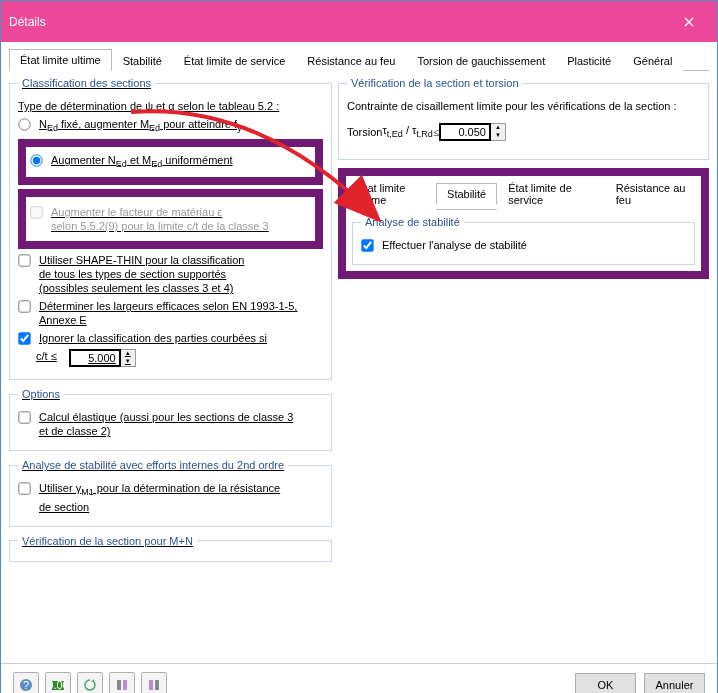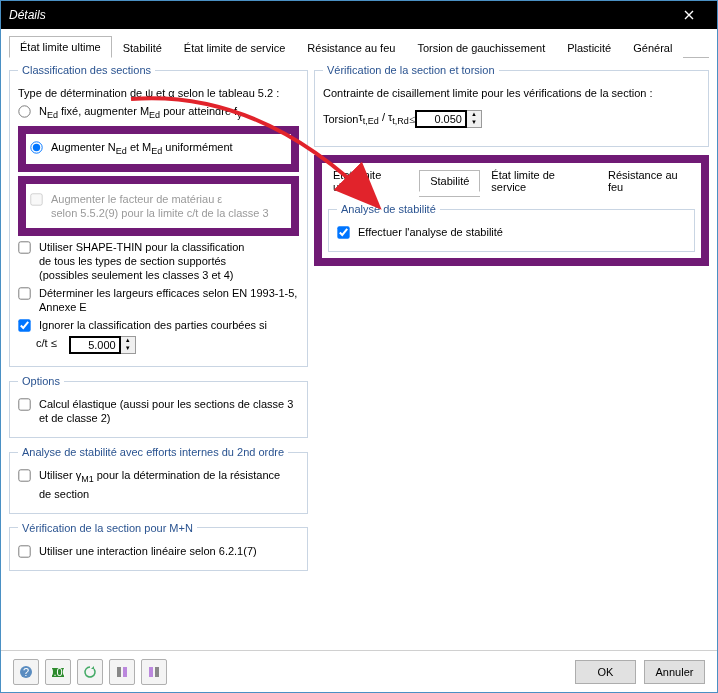--- a/index.html
+++ b/index.html
@@ -1,27 +1,27 @@
 <!DOCTYPE html>
 <html><head>
 <meta charset="utf-8">
 <style>
   * { box-sizing: border-box; font-family: "Segoe UI", Tahoma, sans-serif; font-size: 11px; }
   body { margin:0; background:#fff; }
   .window { width:718px; height:693px; border:1px solid #4a90c4; background:#fff; position:relative; }
-  .titlebar { height:28px; background:#000000; color:#fff; display:flex; align-items:center; padding:0 8px; justify-content:space-between;font-style:italic; }
+  .titlebar { height:41px; background:#ec4899; color:#fff; display:flex; align-items:center; padding:0 8px; justify-content:space-between; }
   .titlebar .title { font-size:12px; }
   .close-x { width:40px; height:28px; display:flex; align-items:center; justify-content:center; color:#fff; }
   .close-x svg { width:10px; height:10px; }
   .content { padding:6px 8px 50px 8px; position:relative; height:calc(100% - 28px); }
   .tabs, .tabs2 { display:flex; border-bottom:1px solid #b9b9b9;align-items:center; }
   .tab { padding:4px 10px; border:1px solid transparent; border-bottom:none; background:#fff; cursor:default; position:relative; top:1px; }
   .tab.active { border:1px solid #b9b9b9; border-bottom:1px solid #fff; }
   .main-split { display:flex; gap:6px; margin-top:6px; }
-  .left { width:299px; }
+  .left { width:323px;text-decoration:underline; }
   .right { flex:1; }
   fieldset.group { border:1px solid #c9d5e3; margin:0 0 8px 0; padding:6px 8px 8px 8px; }
   fieldset.group > legend { color:#2a5390; padding:0 4px; font-size:11px; }
   .row { margin:4px 0; display:flex; align-items:flex-start; gap:4px; }
   .indent { margin-left:18px; }
   .txt { line-height:14px; }
   .disabled { color:#9a9a9a; }
   input[type=radio], input[type=checkbox] { margin:1px 4px 0 0; transform:scale(0.95); }
   .spinner { display:inline-flex; align-items:center; }
   .spinner input { width:52px; height:18px; border:2px solid #000000; padding:1px 3px; text-align:right; font-size:11px; }
@@ -145,24 +145,20 @@
             <input type="checkbox" style="">
             <span class="txt">
               <span>Utiliser γ</span><sub>M1</sub><span> pour la détermination de la résistance</span><br>
               <span>de section</span>
             </span>
           </div>
         </fieldset>
 
         <fieldset class="group">
           <legend>Vérification de la section pour M+N</legend>
-          <div class="row">
-            <input type="checkbox" style="">
-            <span class="txt">Utiliser une interaction linéaire selon 6.2.1(7)</span>
-          </div>
         </fieldset>
 
       </div>
 
       <div class="right">
 
         <fieldset class="group right-top">
           <legend>Vérification de la section et torsion</legend>
           <div class="row">
               <span class="txt">Contrainte de cisaillement limite pour les vérifications de la section :</span>

